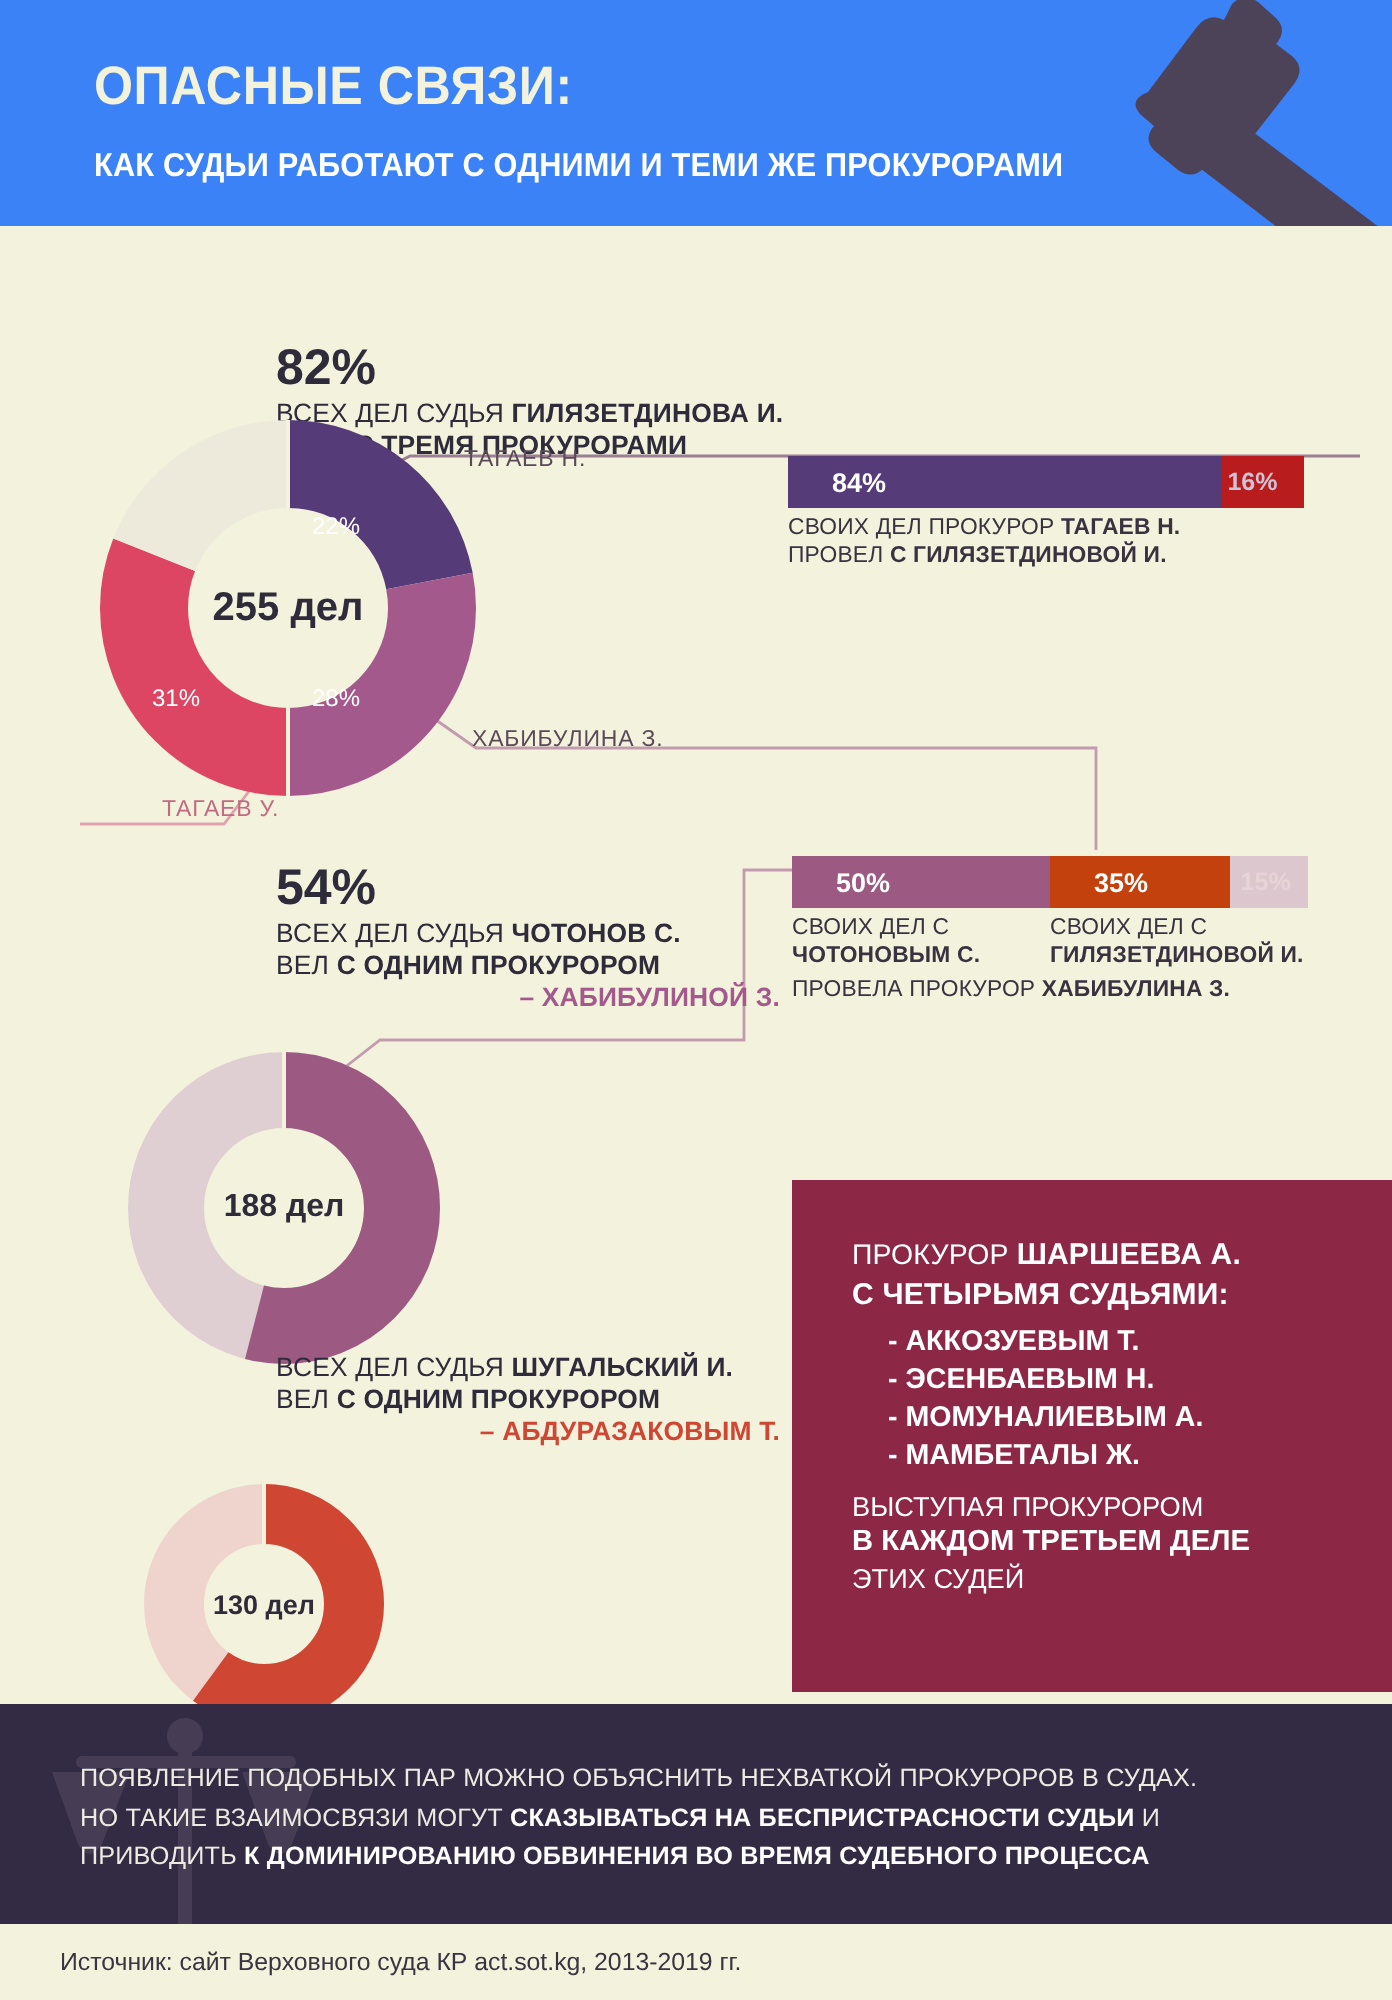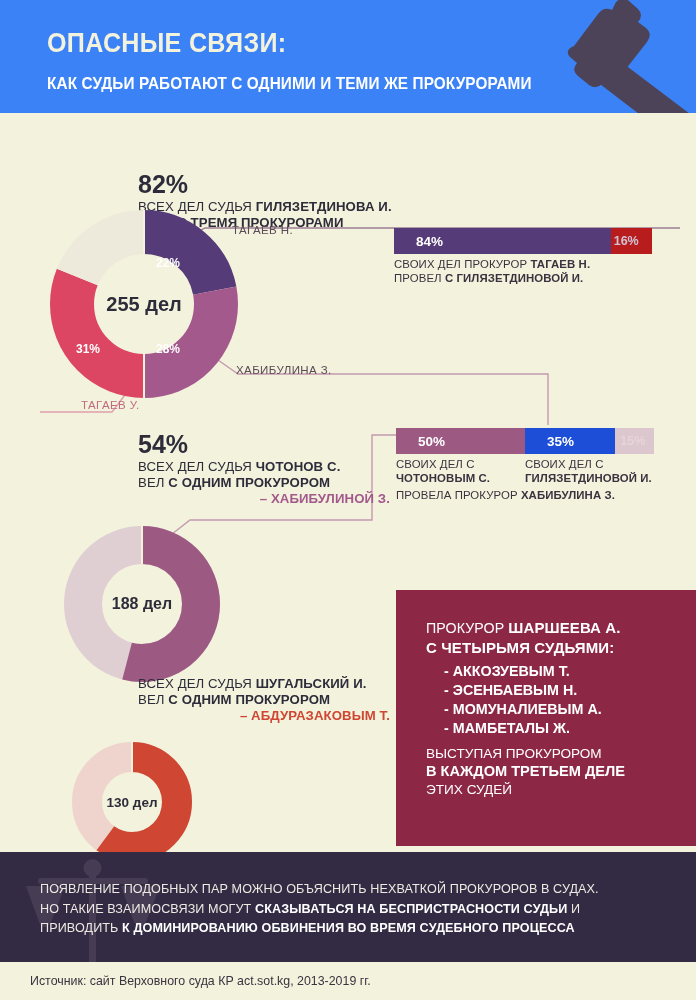--- a/index.html
+++ b/index.html
@@ -55,21 +55,21 @@
     letter-spacing:0.1px;
   }
   .lead b { font-weight:bold; }
 
   
   #sec1-text { position:absolute; left:138px; top:144px; width:330px; }
   #sec1-text .pct-big { margin-bottom:2px;margin-top:28px; }
 
   #donut1 { position:absolute; left:48px; top:208px; width:192px; height:192px; }
   .donut-label {
-    position:absolute; color:#FFFFFF; font-size:12px; font-weight:bold;
+    position:absolute; color:#FFFFFF; font-size:12px; font-weight:normal;
   }
   .donut-center {
     position:absolute; left:0; top:0; width:100%; height:100%;
     display:flex; align-items:center; justify-content:center;
     font-size:20px; font-weight:bold; color:#2E2C3A;
     pointer-events:none;
   }
 
   .callout {
     position:absolute; font-size:11.5px; color:#5A4A58;
@@ -216,21 +216,21 @@
     </div>
     <div class="bar-caption">
       <span>СВОИХ ДЕЛ ПРОКУРОР </span><b>ТАГАЕВ Н.</b><br>
       <span>ПРОВЕЛ </span><b>С ГИЛЯЗЕТДИНОВОЙ И.</b>
     </div>
   </div>
 
   <div class="barrow" style="left:396px; top:428px; width:258px;">
     <div class="bar">
       <div class="seg" style="width:50%; background:#9C5A83;">50%</div>
-      <div class="seg" style="width:35%; background:#1d4ed8;">35%</div>
+      <div class="seg" style="width:35%; background:#c2410c;">35%</div>
       <div class="seg" style="width:15%; background:#DCC7CE; color:#E6D4D9; padding-left:5px; font-size:12.5px;">15%</div>
     </div>
     <div style="position:relative; height:48px;">
       <div class="bar-caption" style="position:absolute; left:0; top:0; width:128px;">
         <span>СВОИХ ДЕЛ С</span><br><b>ЧОТОНОВЫМ С.</b>
       </div>
       <div class="bar-caption" style="position:absolute; left:129px; top:0; width:140px;">
         <span>СВОИХ ДЕЛ  С</span><br><b>ГИЛЯЗЕТДИНОВОЙ И.</b>
       </div>
       <div class="bar-caption" style="position:absolute; left:0; top:31px; width:258px;">

